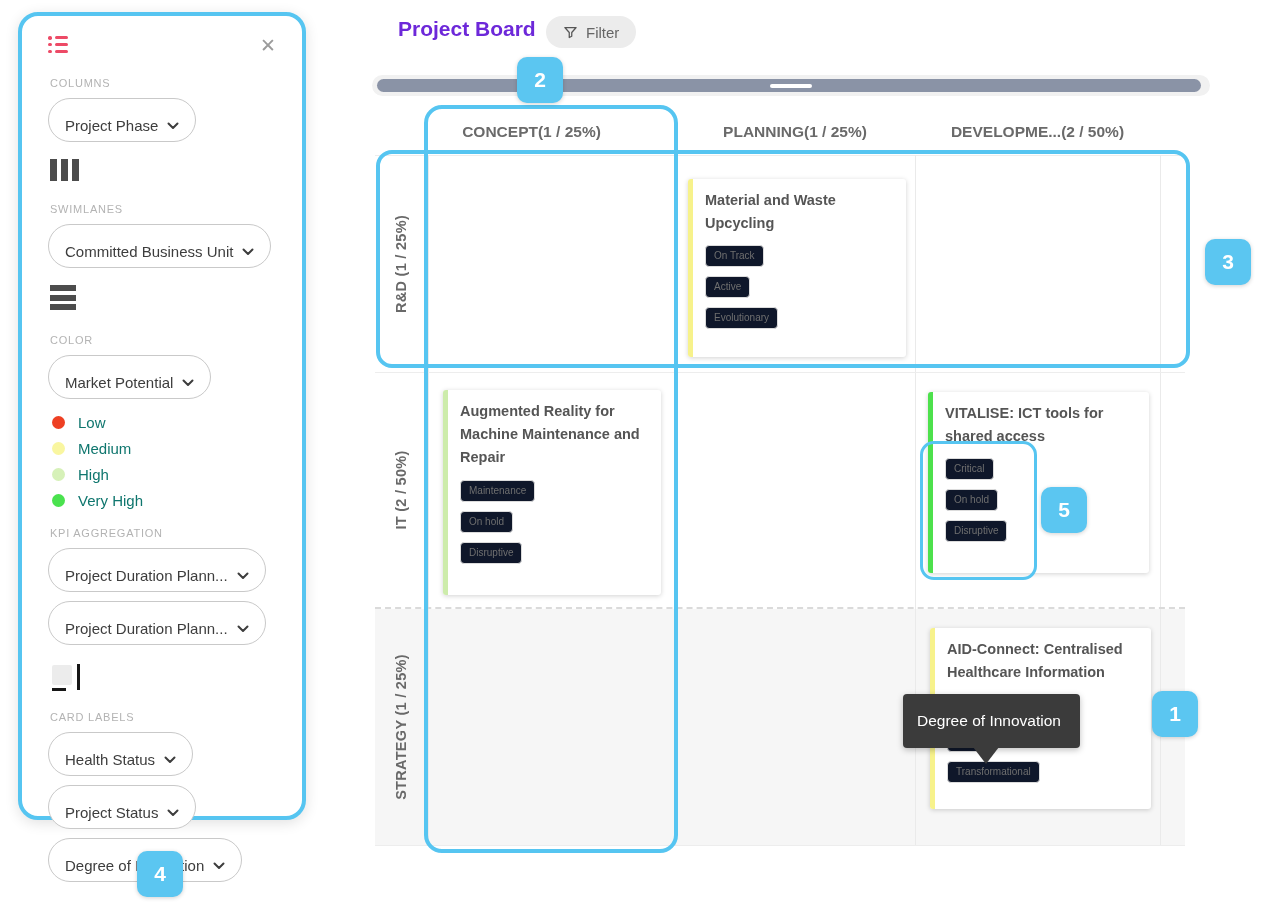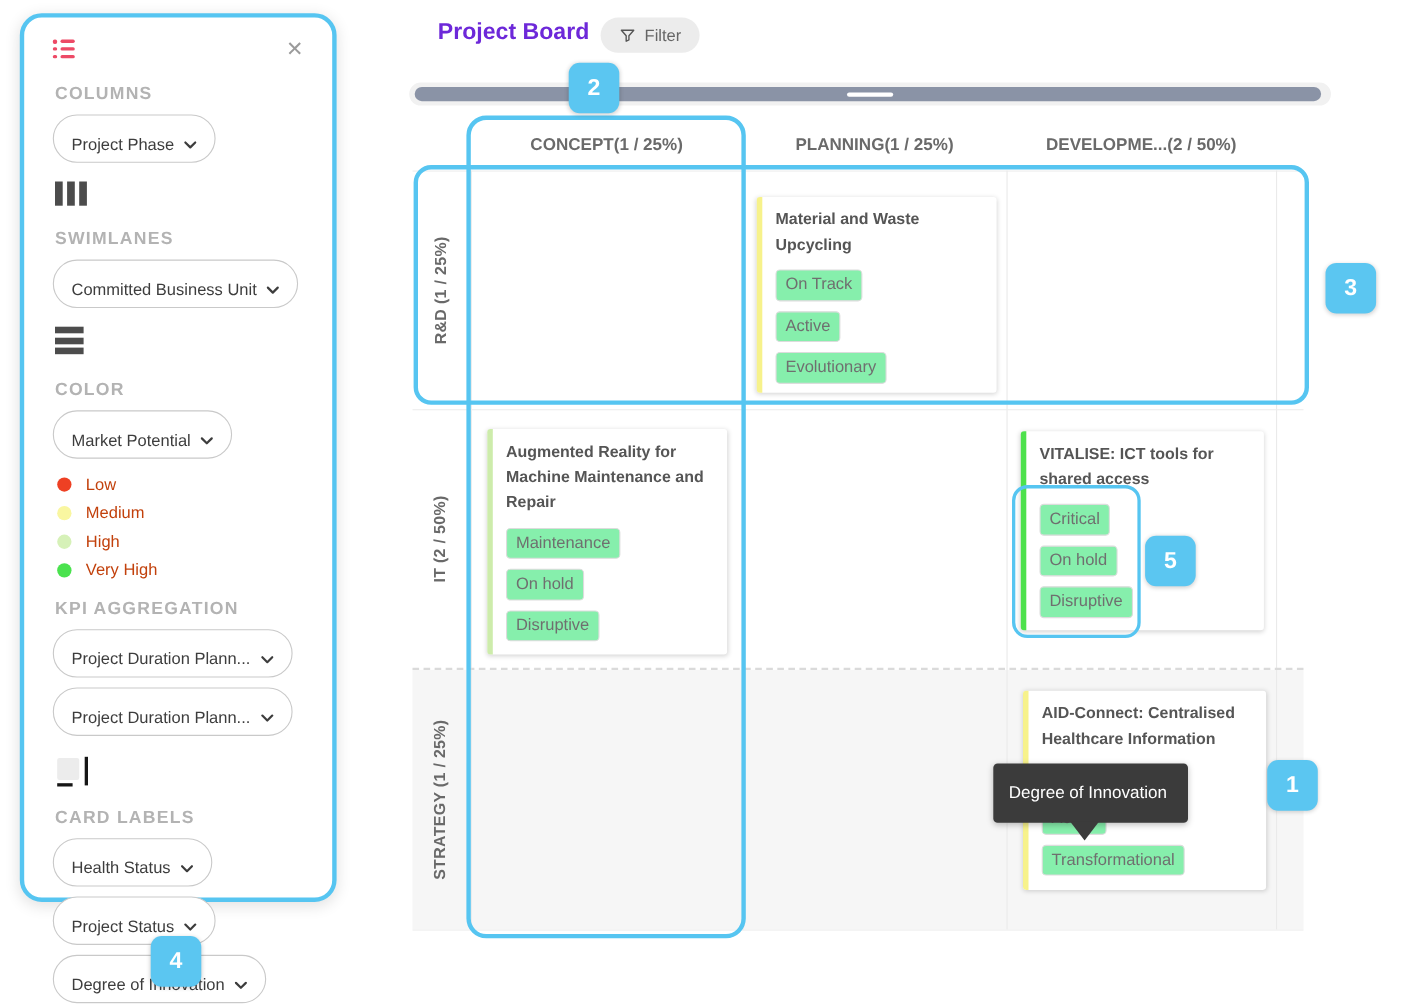--- a/index.html
+++ b/index.html
@@ -10,31 +10,31 @@
   
   .panel { position:absolute; left:18px; top:12px; width:288px; height:808px;
            background:#fff; border:4px solid #56c5f1; border-radius:20px;
            box-shadow:0 3px 14px rgba(0,0,0,.12); padding:20px 26px; }
   .panel-head { display:flex; justify-content:space-between; align-items:flex-start; margin-bottom:22px; }
   .list-icon { width:20px; height:17px; display:flex; flex-direction:column; justify-content:space-between; cursor:pointer; }
   .list-icon .li-row { display:flex; align-items:center; gap:3px; }
   .list-icon .li-dot { width:3.5px; height:3.5px; border-radius:50%; background:#ed4a66; }
   .list-icon .li-bar { width:13px; height:3.2px; border-radius:2px; background:#ed4a66; }
   .close-x { color:#9b9b9b; font-size:19px; line-height:19px; cursor:pointer; }
-  .sec-label { font-size:16px; font-weight:700; color:#b3b3b3; letter-spacing:.07em; margin:0 0 9px 2px; }
+  .sec-label { font-size:11px; font-weight:400; color:#b3b3b3; letter-spacing:.07em; margin:0 0 9px 2px; }
   .pill { display:inline-flex; align-items:center; gap:9px; border:1.6px solid #c9c9c9; border-radius:999px;
           padding:18px 16px 7px; font-size:15px; color:#3d3d3d; background:#fff; white-space:nowrap;
           margin-bottom:13px; cursor:pointer; }
   .pill svg { flex:0 0 auto; }
   .cols-icon { display:flex; gap:4px; margin:4px 0 22px 2px; cursor:pointer; }
   .cols-icon i { width:7px; height:22px; background:#4c4c4c; display:block; }
   .rows-icon { display:flex; flex-direction:column; gap:3.5px; margin:4px 0 24px 2px; cursor:pointer; }
   .rows-icon i { width:26px; height:6px; background:#4c4c4c; display:block; }
   .legend { margin:2px 0 18px 4px; }
-  .legend-row { display:flex; align-items:center; gap:13px; margin-bottom:9px; font-size:15px; color:#c2410c; }
+  .legend-row { display:flex; align-items:center; gap:13px; margin-bottom:9px; font-size:15px; color:#0f766e; }
   .legend-dot { width:13px; height:13px; border-radius:50%; }
   .text-icon { position:relative; width:30px; height:27px; margin:6px 0 20px 4px; }
   .text-icon .ti-box { position:absolute; left:0; top:1px; width:20px; height:20px; background:#ececec; border-radius:2px; }
   .text-icon .ti-underscore { position:absolute; left:0; bottom:0; width:14px; height:2.6px; background:#161616; }
   .text-icon .ti-ibeam { position:absolute; right:2px; top:0; width:2.6px; height:26px; background:#161616; }
 
   
   .page-title { position:absolute; left:374px; top:17px; font-size:21px; font-weight:700; color:#6d28d9;margin-left:24px; }
   .filter-btn { position:absolute; left:546px; top:16px; height:32px; background:#ececec; border-radius:16px;
                 display:flex; align-items:center; gap:8px; padding:0 17px; color:#666; font-size:15px; cursor:pointer; }
@@ -52,21 +52,21 @@
   .lane-bg { position:absolute; left:375px; top:609px; width:810px; height:236px; background:#f6f6f6; }
   .lane-label { position:absolute; left:375px; width:52px; display:flex; align-items:center; justify-content:center; }
   .lane-label span { transform:rotate(-90deg); white-space:nowrap; font-size:14.5px; font-weight:700; color:#696969; letter-spacing:.02em; }
 
   
   .card { position:absolute; background:#fff; border-radius:3px; box-shadow:0 1px 5px rgba(0,0,0,.18);
           padding:10px 12px 12px 17px; cursor:pointer; }
   .card .stripe { position:absolute; left:0; top:0; bottom:0; width:5px; border-radius:3px 0 0 3px; }
   .card-title { font-size:14.5px; font-weight:700; color:#555; line-height:1.6; }
   .chips { margin-top:10px; display:flex; flex-direction:column; align-items:flex-start; gap:9px; }
-  .chip { border:1px solid #dcdcdc; border-radius:4px; padding:3px 8px 4px; font-size:15px; color:#6f6f6f; background:#86efac; line-height:1.3; white-space:nowrap; }
+  .chip { border:1px solid #dcdcdc; border-radius:4px; padding:3px 8px 4px; font-size:10px; color:#6f6f6f; background:#0f172a; line-height:1.3; white-space:nowrap; }
   .chips-aid { margin-top:46px; }
 
   
   .tooltip { position:absolute; left:903px; top:694px; width:177px; height:54px; background:#3b3b3b; border-radius:4px;
              color:#fff; font-size:15.5px; display:flex; align-items:center; padding-left:14px; z-index:30;
              box-shadow:0 2px 6px rgba(0,0,0,.25); }
   .tooltip-arrow { position:absolute; left:973px; top:747px; width:0; height:0; z-index:30;
                    border-left:13px solid transparent; border-right:13px solid transparent; border-top:17px solid #3b3b3b; }
 
   
@@ -201,21 +201,21 @@
       </svg>
     <span>Filter</span>
   </div>
 
   <div class="scroll-track"></div>
   <div class="scroll-thumb"></div>
   <div class="scroll-dash"></div>
 
   <div class="lane-bg"></div>
 
-  <div class="col-head" style="left:428px; width:247px;">CONCEPT(1 / 25%)</div>
+  <div class="col-head" style="left:408px; width:247px;">CONCEPT(1 / 25%)</div>
   <div class="col-head" style="left:675px; width:240px;">PLANNING(1 / 25%)</div>
   <div class="col-head" style="left:915px; width:245px;">DEVELOPME...(2 / 50%)</div>
 
   <div class="grid-hline" style="top:155px;"></div>
   <div class="grid-vline" style="left:428px;"></div>
   <div class="grid-vline" style="left:675px;"></div>
   <div class="grid-vline" style="left:915px;"></div>
   <div class="grid-vline" style="left:1160px;"></div>
   <div class="grid-hline" style="top:372px;"></div>
   <div class="grid-dashed" style="top:607px;"></div>

